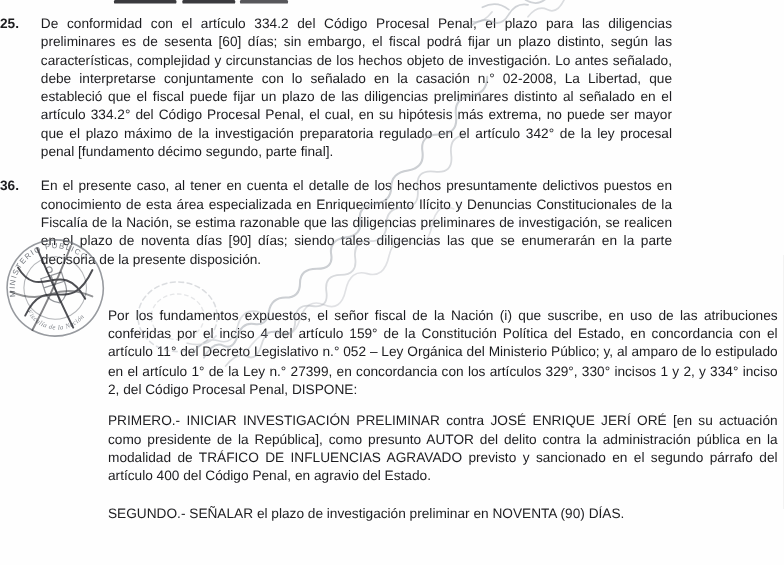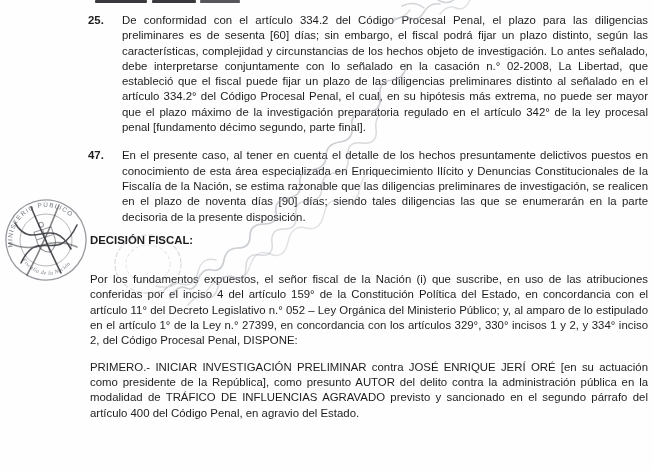--- a/index.html
+++ b/index.html
@@ -9,21 +9,21 @@
     margin:0 auto;
     background:#fefefe;
     overflow:hidden;
     font-family:"Liberation Sans",sans-serif;
     color:#1d1d20;
     font-size:11.4px;
     line-height:15.3px;
     -webkit-font-smoothing:antialiased;
   }
   .doc{position:absolute;top:13px;left:0;width:653px;}
-  .num-par{display:flex;margin-left:88px;width:560px;}
+  .num-par{display:flex;width:560px;}
   .num-par .num{width:34px;flex:0 0 34px;font-weight:bold;}
   .num-par .txt{width:526px;text-align:justify;}
   .body-par{margin-left:90px;width:558px;text-align:justify;}
   .gap-a{height:13px;}
   .gap-b{height:8px;}
   .gap-c{height:24px;}
   .gap-d{height:11px;}
   .gap-e{height:16px;}
   .heading{font-weight:bold;}
   b{font-weight:normal;}
@@ -46,38 +46,38 @@
   <div class="doc">
 
     <div class="num-par">
       <span class="num">25.</span>
       <span class="txt">De conformidad con el artículo 334.2 del Código Procesal Penal, el plazo para las diligencias preliminares es de sesenta [60] días; sin embargo, el fiscal podrá fijar un plazo distinto, según las características, complejidad y circunstancias de los hechos objeto de investigación. Lo antes señalado, debe interpretarse conjuntamente con lo señalado en la casación n.° 02-2008, La Libertad, que estableció que el fiscal puede fijar un plazo de las diligencias preliminares distinto al señalado en el artículo 334.2° del Código Procesal Penal, el cual, en su hipótesis más extrema, no puede ser mayor que el plazo máximo de la investigación preparatoria regulado en el artículo 342° de la ley procesal penal [fundamento décimo segundo, parte final].</span>
     </div>
 
     <div class="gap-a"></div>
 
     <div class="num-par">
-      <span class="num">47.</span>
+      <span class="num">36.</span>
       <span class="txt">En el presente caso, al tener en cuenta el detalle de los hechos presuntamente delictivos puestos en conocimiento de esta área especializada en Enriquecimiento Ilícito y Denuncias Constitucionales de la Fiscalía de la Nación, se estima razonable que las diligencias preliminares de investigación, se realicen en el plazo de noventa días [90] días; siendo tales diligencias las que se enumerarán en la parte decisoria de la presente disposición.</span>
     </div>
 
     <div class="gap-b"></div>
 
-    <div class="body-par heading">DECISIÓN FISCAL:</div>
 
     <div class="gap-c"></div>
 
     <div class="body-par"><span>Por los fundamentos expuestos, el señor fiscal de la Nación (i) que suscribe, en uso de las atribuciones conferidas por el inciso 4 del artículo 159° de la Constitución Política del Estado, en concordancia con el artículo 11° del Decreto Legislativo n.° 052 – Ley Orgánica del Ministerio Público; y, al amparo de lo estipulado en el artículo 1° de la Ley n.° 27399, en concordancia con los artículos 329°, 330° incisos 1 y 2, y 334° inciso 2, del Código Procesal Penal, </span><b>DISPONE:</b></div>
 
     <div class="gap-d"></div>
 
     <div class="body-par"><b>PRIMERO.- INICIAR INVESTIGACIÓN PRELIMINAR</b><span> contra </span><b>JOSÉ ENRIQUE JERÍ ORÉ</b><span> [en su actuación como presidente de la República], como presunto </span><b>AUTOR</b><span> del delito contra la administración pública en la modalidad de </span><b>TRÁFICO DE INFLUENCIAS AGRAVADO</b><span> previsto y sancionado en el segundo párrafo del artículo 400 del Código Penal, en agravio del Estado.</span></div>
 
     <div class="gap-e"></div>
 
+    <div class="body-par"><b>SEGUNDO.- SEÑALAR</b><span> el plazo de investigación preliminar en </span><b>NOVENTA (90) DÍAS.</b></div>
   </div>
 
   <svg class="overlay" width="653" height="471" viewBox="0 0 653 471">
     <g fill="none" stroke="#9aa0a8" stroke-linecap="round">
       <path opacity="0.50" stroke-width="1.7" d="M170,298 q8,-14 16,-10 q8,4 12,-8 q4,-12 14,-10 q10,2 12,-10 q2,-12 14,-12 q12,0 12,-12 q0,-12 14,-12 q14,0 12,-12 q-2,-12 12,-14 q14,-2 12,-14 q-2,-12 12,-14 q14,-2 14,-14 q0,-12 14,-14 q14,-2 12,-16 q-2,-14 14,-14 q16,0 14,-16 q-2,-14 12,-16 q14,-2 14,-16"></path>
       <path opacity="0.38" stroke-width="1.5" d="M188,305 q10,-12 18,-8 q8,4 12,-10 q4,-14 16,-10 q12,4 12,-10 q0,-14 14,-12 q14,2 12,-12 q-2,-14 12,-14 q14,0 12,-14 q-2,-14 12,-14 q14,0 14,-14 q0,-14 14,-14 q14,0 12,-16 q-2,-16 14,-14 q16,2 14,-14 q-2,-16 12,-16"></path>
       <path opacity="0.30" stroke-width="1.4" d="M206,292 q14,-20 26,-14 q12,6 18,-12 q6,-18 20,-12 q14,6 18,-12 q4,-18 18,-14 q14,4 18,-14 q4,-18 18,-12 q14,6 18,-14 q4,-20 18,-14"></path>
       <path opacity="0.45" stroke-width="1.5" d="M392,22 q10,-8 18,-4 q8,4 14,-6 q6,-10 16,-8 m-38,2 q12,-6 22,2 m14,-8 q10,6 18,-2"></path>
       <path opacity="0.35" stroke-width="1.4" d="M440,14 q8,-10 16,-6 q8,4 14,-8 m-60,10 q-8,10 -16,8"></path>
 

